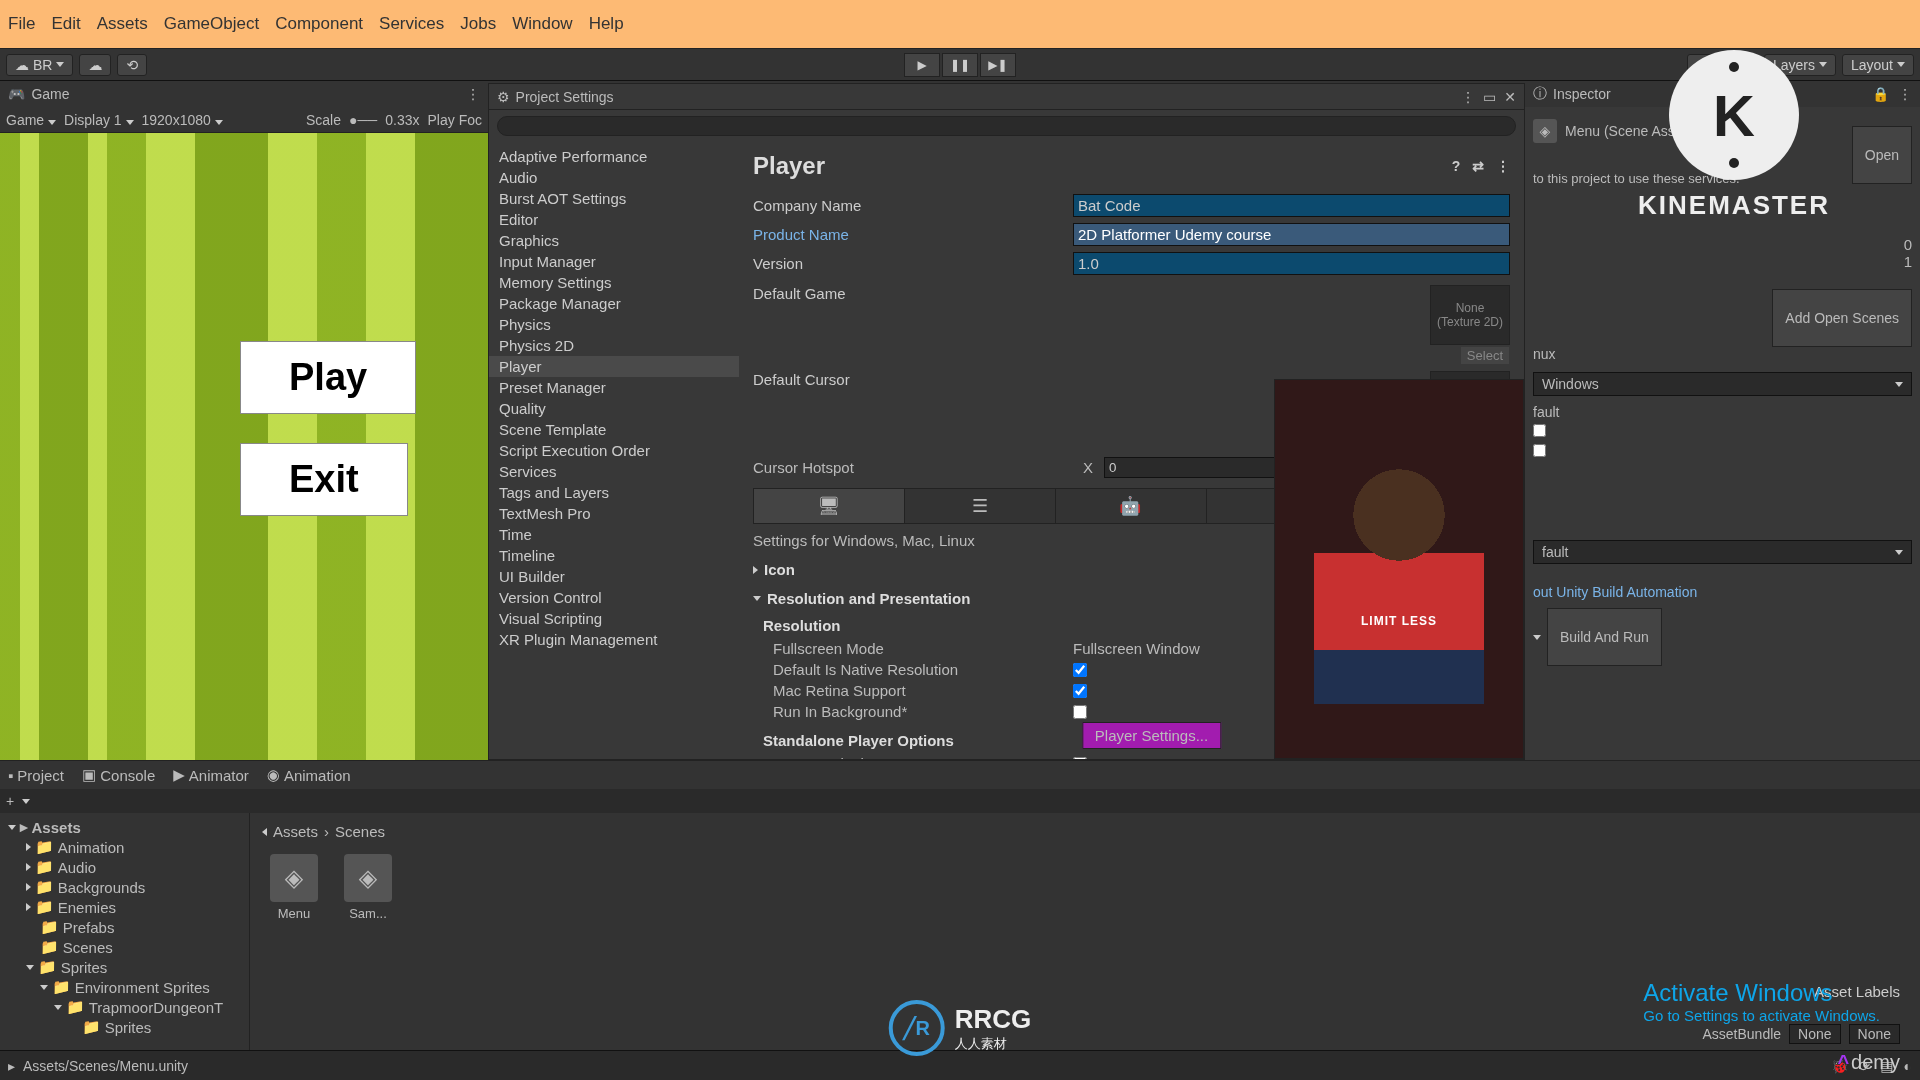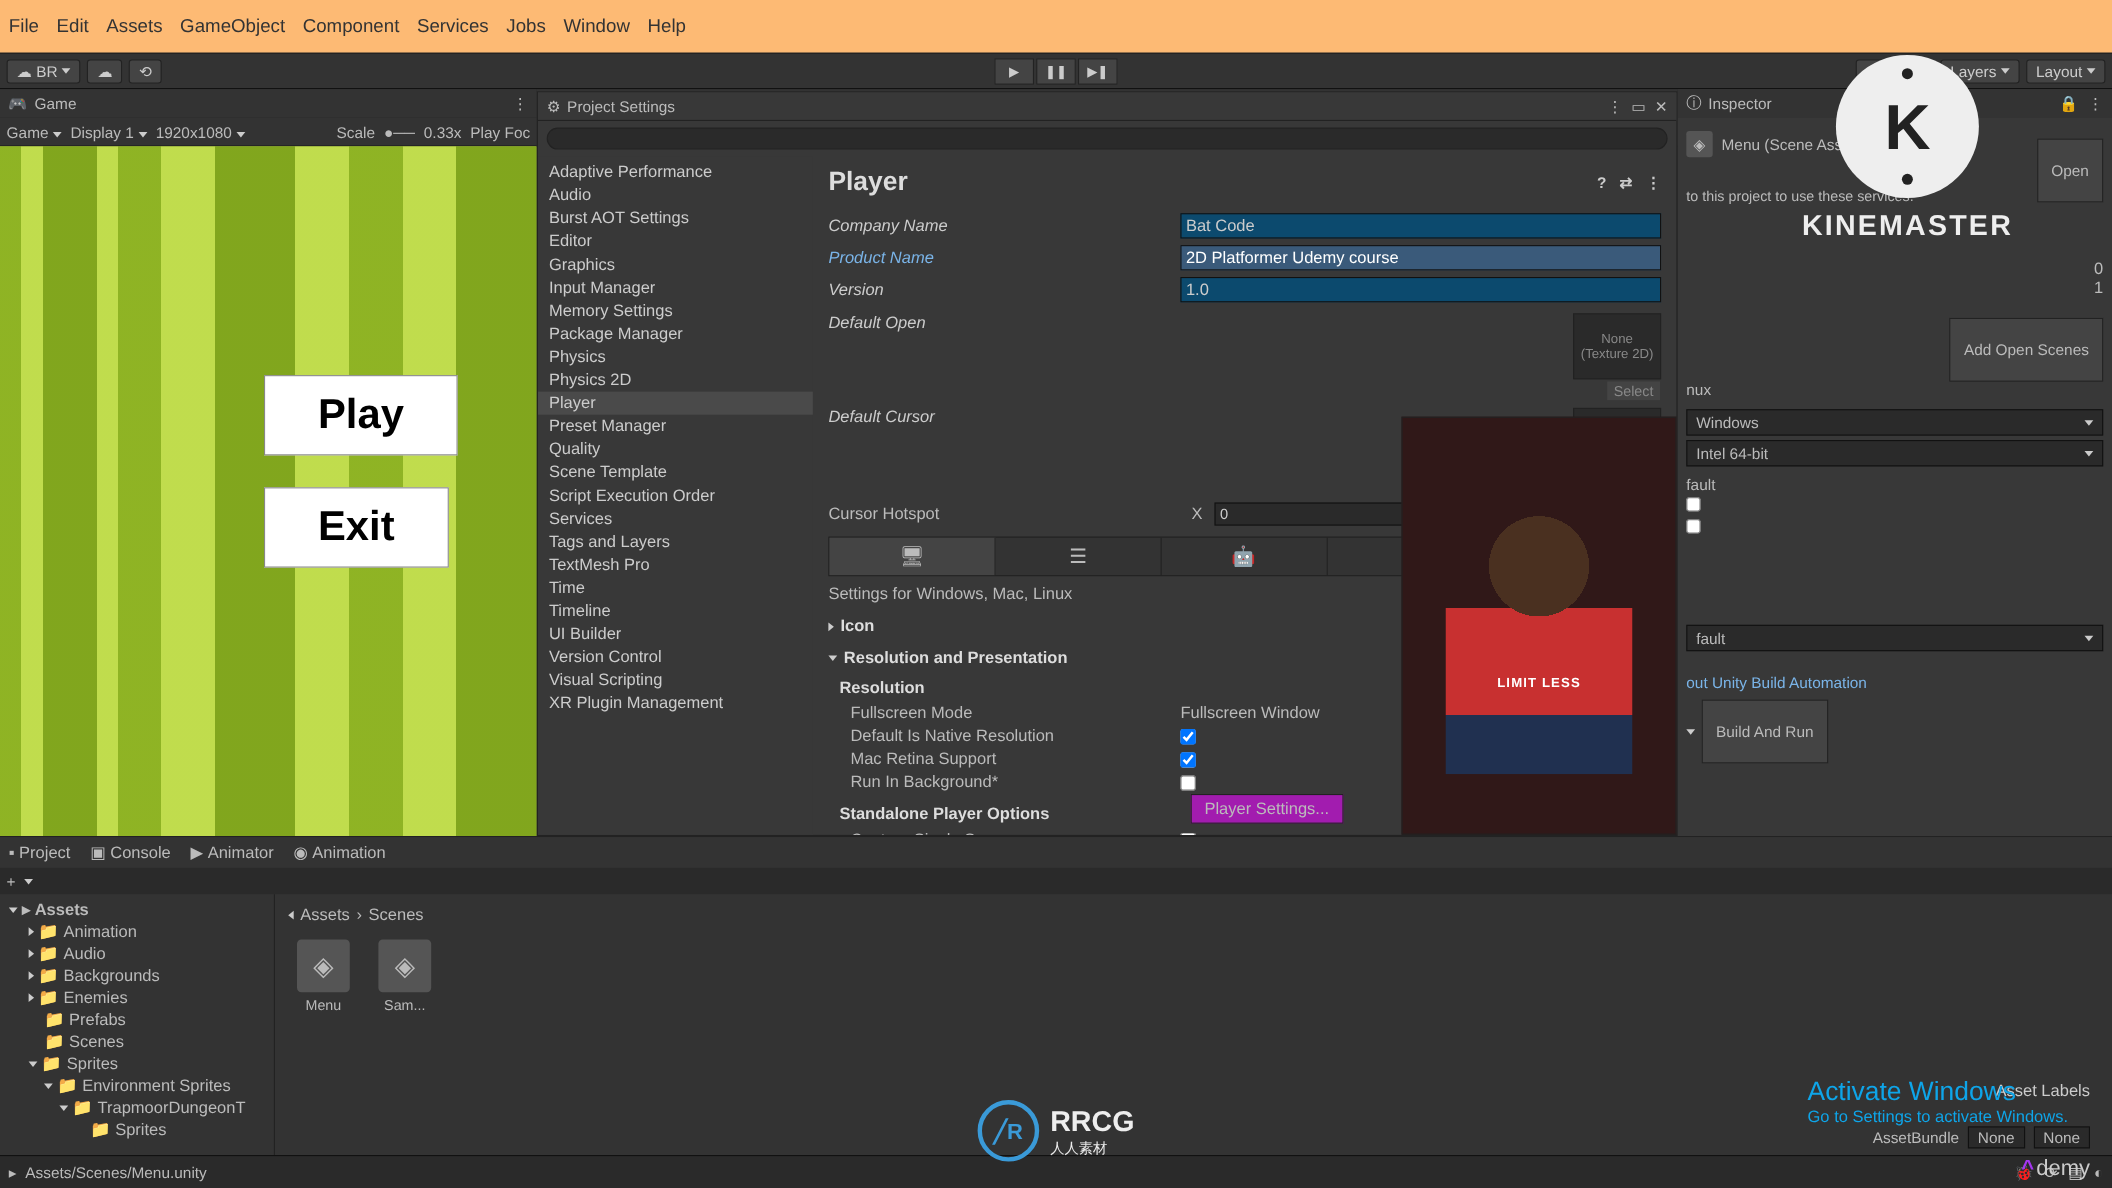--- a/index.html
+++ b/index.html
@@ -37,21 +37,21 @@
 .sw-search { padding: 6px 8px; }
 .sw-search input { width: 100%; background: #2a2a2a; border: 1px solid #222; border-radius: 12px; padding: 2px 8px 2px 24px; color: #ccc; font-size: 12px; }
 .sw-body { flex: 1; display: flex; overflow: hidden; }
 .sw-sidebar { width: 250px; background: #383838; overflow-y: auto; padding: 4px 0; }
 .sw-sidebar .item { padding: 2px 10px; color: #ccc; font-size: 15px; cursor: pointer; }
 .sw-sidebar .item.selected { background: #4a4a4a; }
 .sw-content { flex: 1; padding: 0 14px 14px 14px; overflow-y: auto; position: relative; }
 .sw-content h2 { font-size: 24px; font-weight: bold; color: #ddd; margin: 10px 0 14px 0; display: flex; align-items: center; }
 .sw-content h2 .hdr-icons { margin-left: auto; font-size: 14px; display: flex; gap: 12px; color: #ccc; }
 .field-row { display: flex; align-items: center; margin-bottom: 6px; font-size: 15px; }
-.field-row .label { width: 320px; color: #ccc; font-style: italic; }
+.field-row .label { width: 320px; color: #ccc; }
 .field-row .label.highlight { color: #7ab4e8; }
 .field-row input[type=text] { flex: 1; background: #0c4a6e; border: 1px solid #111; padding: 2px 4px; color: #ccc; font-size: 15px; }
 .field-row input.selected { background: #3a5a7a; color: #fff; }
 .field-row .obj-picker { width: 80px; height: 60px; background: #2a2a2a; border: 1px solid #222; display: flex; flex-direction: column; align-items: center; justify-content: center; font-size: 12px; color: #888; margin-left: auto; position: relative; }
 .select-btn { position: absolute; bottom: -20px; right: 0; background: #444; padding: 1px 6px; font-size: 13px; }
 .xy-row { display: flex; align-items: center; gap: 8px; margin-bottom: 10px; font-size: 15px; }
 .xy-row .label { width: 320px; }
 .xy-row .axis { width: 16px; text-align: center; }
 .xy-row input { flex: 1; background: #2a2a2a; border: 1px solid #111; padding: 2px 4px; color: #ccc; }
 
@@ -287,21 +287,21 @@
           </div>
           <div class="field-row">
             <div class="label highlight">Product Name</div>
             <input type="text" class="selected" value="2D Platformer Udemy course" style="">
           </div>
           <div class="field-row">
             <div class="label">Version</div>
             <input type="text" value="1.0" style="">
           </div>
           <div class="field-row" style="align-items:flex-start;margin-top:10px">
-            <div class="label">Default Open</div>
+            <div class="label">Default Game</div>
             <div class="obj-picker">
               <span style="white-space:pre-line;text-align:center">None
 (Texture 2D)</span>
               <div class="select-btn">Select</div>
             </div>
           </div>
           <div class="field-row" style="align-items:flex-start;margin-top:26px">
             <div class="label">Default Cursor</div>
             <div class="obj-picker">
               <span style="white-space:pre-line;text-align:center">None
@@ -391,24 +391,20 @@
       <div style="margin-top:50px;text-align:right;font-size:15px">0</div>
       <div style="text-align:right;font-size:15px">1</div>
 
       <div style="margin-top:40px;text-align:right">
         <span class="insp-btn">Add Open Scenes</span>
       </div>
 
       <div style="margin-top:20px">nux</div>
       <div class="dd" style="margin-top:10px">
         <span>Windows</span>
-          <span class="triangle-down"></span>
-      </div>
-      <div class="dd" style="margin-top:4px">
-        <span>Intel 64-bit</span>
           <span class="triangle-down"></span>
       </div>
       <div style="margin-top:8px">fault</div>
       <div style="margin-top:4px"><input type="checkbox" style=""></div>
       <div style="margin-top:4px"><input type="checkbox" style=""></div>
 
       <div class="dd" style="margin-top:80px">
         <span>fault</span>
           <span class="triangle-down"></span>
       </div>

